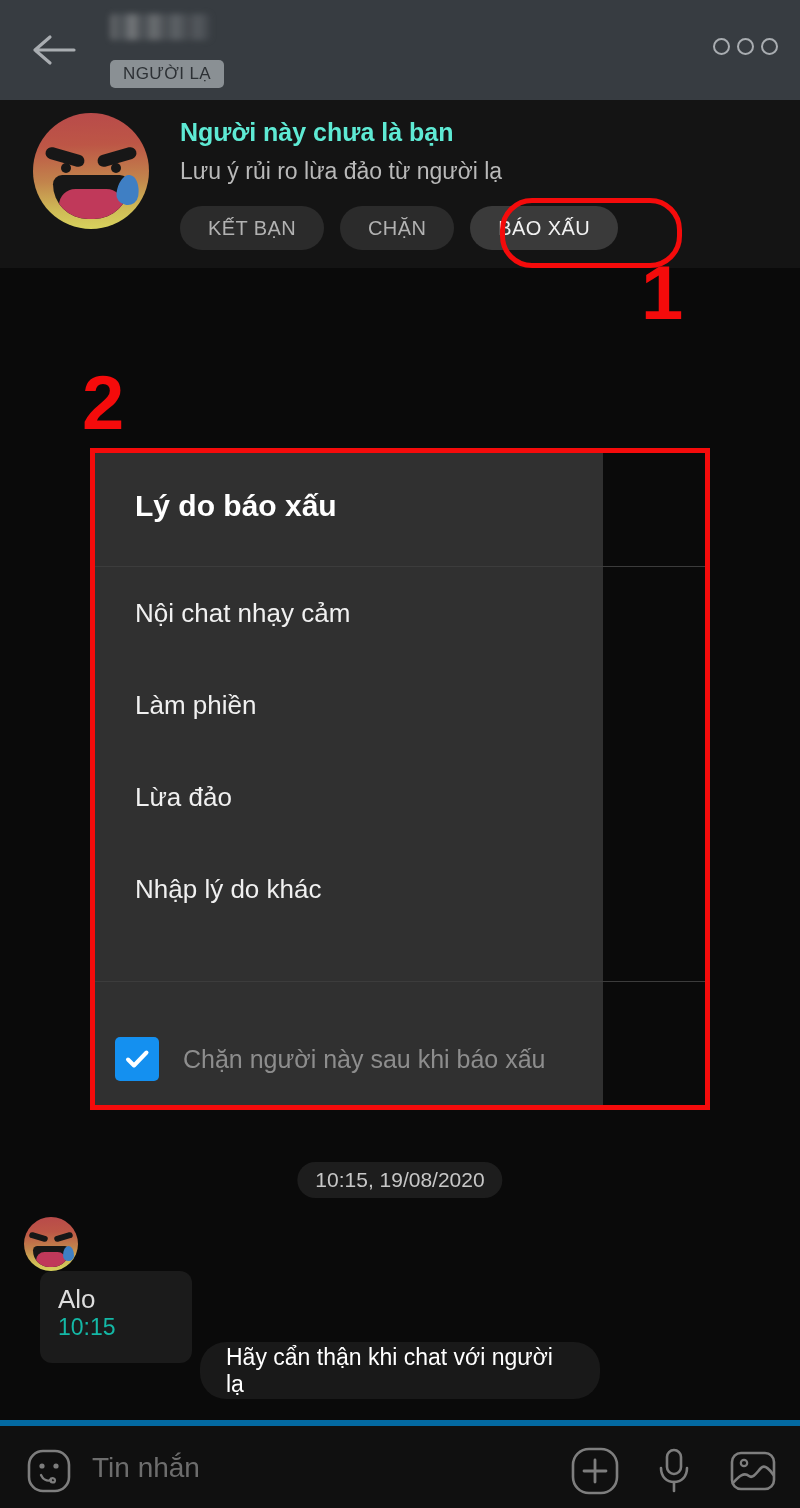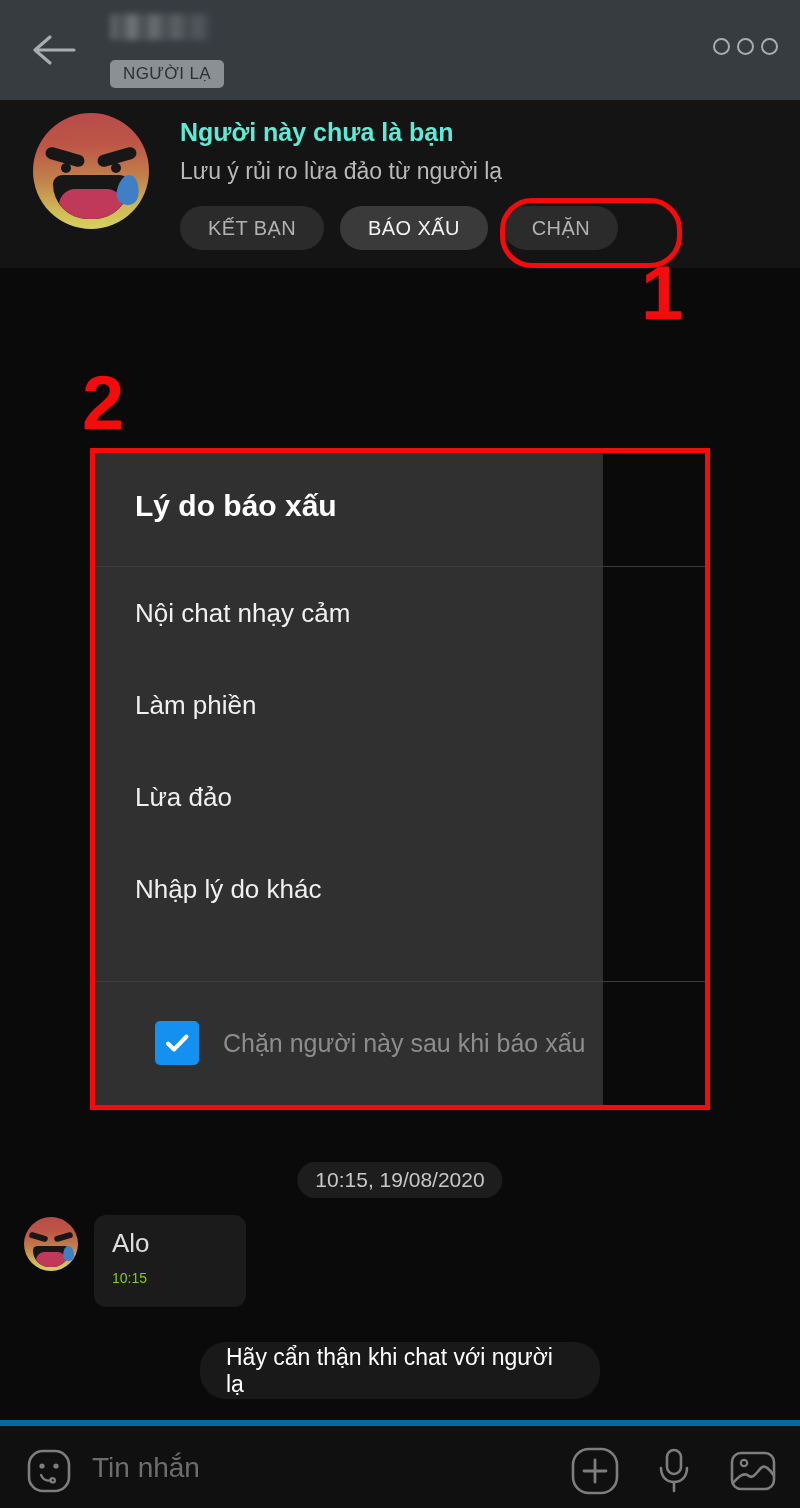--- a/index.html
+++ b/index.html
@@ -230,25 +230,25 @@
     box-sizing: border-box;
   }
   .dialog-rule-bottom {
     position: absolute;
     left: 0; top: 528px;
     width: 610px; height: 1px;
     background: #3c3c3c;
   }
   .dialog-checkrow {
     position: absolute;
-    left: 0; top: 529px;
+    left: 0; top: 545px;
     width: 610px; height: 122px;
     display: flex;
     align-items: center;
-    padding-left: 60px;
+    padding-left: 20px;
     box-sizing: border-box;
     cursor: pointer;
   }
   .checkbox {
     width: 44px; height: 44px;
     border-radius: 5px;
     background: #1490f0;
     display: flex;
     align-items: center;
     justify-content: center;
@@ -280,20 +280,21 @@
     background: #1d1d1d;
     border-radius: 18px;
     color: #c7c7c7;
     font-size: 21px;
   }
   .msg-in {
     position: absolute;
     left: 24px; top: 105px;
     display: flex;
     align-items: flex-start;
+    flex-direction: column;
   }
   .avatar-small {
     position: relative;
     width: 54px; height: 54px;
     border-radius: 50%;
     background: linear-gradient(178deg, #b84a4a 0%, #bd5646 28%, #c2844c 58%, #cfbb56 82%, #d8d45e 100%);
     overflow: hidden;
     flex: none;
     margin-top: 2px;
   }
@@ -336,23 +337,23 @@
     border-radius: 12px;
     padding: 14px 18px 10px 18px;
     box-sizing: border-box;
   }
   .bubble-text {
     color: #dddddd;
     font-size: 26px;
     line-height: 1.1;
   }
   .bubble-time {
-    margin-top: 12px;
-    color: #84cc16;
-    font-size: 14px;
+    margin-top: 0;
+    color: #14b8a6;
+    font-size: 23px;
   }
   .system-chip {
     position: absolute;
     left: 50%;
     transform: translateX(-50%);
     top: 232px;
     height: 57px;
     padding: 0 26px;
     display: flex;
     align-items: center;
@@ -424,22 +425,22 @@
         <div class="tongue"></div>
       </div>
       <div class="tear"></div>
     </div>
 
     <div class="banner-title">Người này chưa là bạn</div>
     <div class="banner-sub">Lưu ý rủi ro lừa đảo từ người lạ</div>
 
     <div class="banner-actions">
       <div class="pill">KẾT BẠN</div>
+      <div class="pill">CHẶN</div>
       <div class="pill emphasis">BÁO XẤU</div>
-      <div class="pill">CHẶN</div>
       <div class="pill-highlight"></div>
     </div>
   </div>
 
   <div class="marker marker-1">1</div>
   <div class="marker marker-2">2</div>
 
   <div class="dialog">
     <div class="dialog-title">Lý do báo xấu</div>
     <div class="dialog-rule-top"></div>

